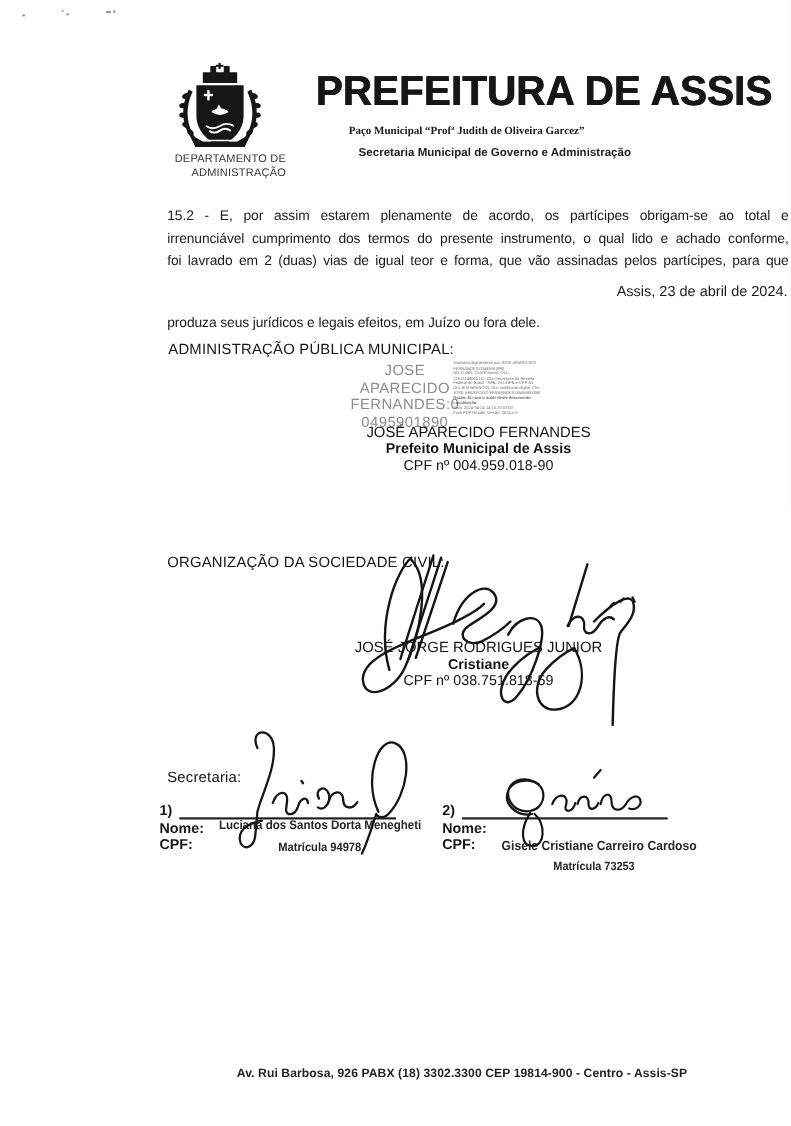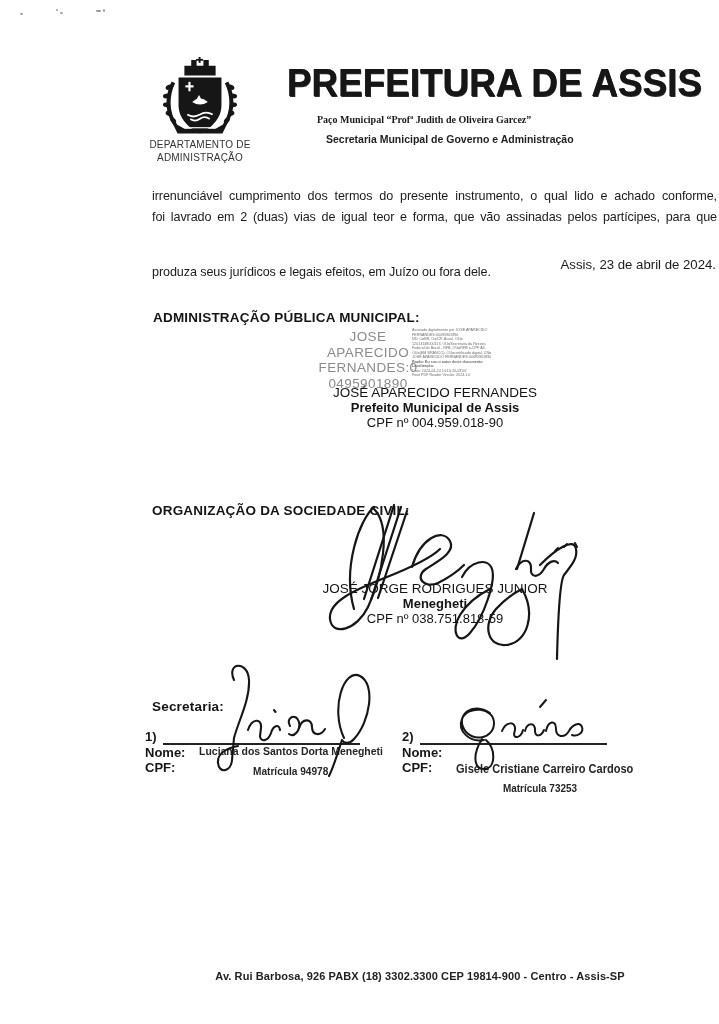--- a/index.html
+++ b/index.html
@@ -10,29 +10,29 @@
   }
   .abs{position:absolute;}
   
   .title{
     font-size:38px;font-weight:900;color:#161616;white-space:nowrap;
     letter-spacing:0px;transform:scaleX(0.97);transform-origin:left top;
     text-shadow:0.5px 0.5px 0 #2a2a2a, -0.3px 0 0 #444;
   }
   .sub1{font-size:10px;font-weight:bold;color:#1a1a1a;white-space:nowrap;font-family:Liberation Serif, serif;}
   .sub2{font-size:10.5px;font-weight:bold;color:#1f1f1f;white-space:nowrap;}
-  .dept{font-size:10px;line-height:12.5px;color:#333;text-align:center;letter-spacing:0.2px;}
+  .dept{font-size:10px;line-height:12.5px;color:#333;text-align:right;letter-spacing:0.2px;}
   
   .bodyline{
     width:565px;font-size:12.6px;letter-spacing:-0.1px;color:#1b1b1b;
     white-space:nowrap;text-align:justify;text-align-last:justify;line-height:20.5px;
   }
   .bodyline.last{text-align-last:left;margin-top:35px;}
   .dateline{width:564px;text-align:right;font-size:13.2px;color:#1b1b1b;}
-  .heading{font-size:13.5px;font-weight:bold;letter-spacing:0.2px;color:#151515;white-space:nowrap;}
+  .heading{font-size:13.5px;font-weight:normal;letter-spacing:0.2px;color:#151515;white-space:nowrap;}
   
   .digsig{width:130px;text-align:center;font-size:13.5px;line-height:15.7px;
     color:#8b8b8b;letter-spacing:0.4px;white-space:nowrap;}
   .certblock{width:176px;font-size:3.7px;line-height:4.55px;color:#6e6e6e;letter-spacing:0;}
   .certblock div{white-space:nowrap;overflow:hidden;}
   .sigblock{width:330px;text-align:center;color:#141414;}
   .sigblock .nm{font-size:13.5px;font-weight:normal;line-height:15px;}
   .sigblock .rl{font-size:13px;font-weight:bold;line-height:15px;}
   .sigblock .cp{font-size:13px;font-weight:normal;line-height:15px;}
   
@@ -100,20 +100,21 @@
   <div class="abs dept" style="left:140px;top:139px;width:120px;">
     <div>DEPARTAMENTO DE</div>
     <div>ADMINISTRAÇÃO</div>
   </div>
 
   <div class="abs title" style="left:287px;top:62px;">PREFEITURA DE ASSIS</div>
   <div class="abs sub1" style="left:317px;top:114px;">Paço Municipal “Profª Judith de Oliveira Garcez”</div>
   <div class="abs sub2" style="left:326px;top:133px;">Secretaria Municipal de Governo e Administração</div>
 
   <div class="abs" style="left:152px;top:186px;">
+    <div class="bodyline">15.2 - E, por assim estarem plenamente de acordo, os partícipes obrigam-se ao total e</div>
     <div class="bodyline">irrenunciável cumprimento dos termos do presente instrumento, o qual lido e achado conforme,</div>
     <div class="bodyline">foi lavrado em 2 (duas) vias de igual teor e forma, que vão assinadas pelos partícipes, para que</div>
     <div class="bodyline last">produza seus jurídicos e legais efeitos, em Juízo ou fora dele.</div>
   </div>
 
   <div class="abs dateline" style="left:152px;top:257px;">Assis, 23 de abril de 2024.</div>
 
   <div class="abs heading" style="left:153px;top:310px;">ADMINISTRAÇÃO PÚBLICA MUNICIPAL:</div>
 
   <div class="abs digsig" style="left:303px;top:329px;">
@@ -161,21 +162,21 @@
     </g>
     <g stroke-width="2">
       <path d="M243,54 l3,-3"></path>
       <path d="M252,50 l3,-3"></path>
       <path d="M263,46 l2,4"></path>
     </g>
   </svg>
 
   <div class="abs sigblock" style="left:270px;top:581px;">
     <div class="nm">JOSÉ JORGE RODRIGUES JUNIOR</div>
-    <div class="rl">Menegheti</div>
+    <div class="rl">Cristiane</div>
     <div class="cp">CPF nº 038.751.818-59</div>
   </div>
 
   <div class="abs heading" style="left:152px;top:699px;">Secretaria:</div>
 
   <div class="abs wlabel" style="left:145px;top:729px;">1)</div>
   <div class="abs wline" style="left:163px;top:743px;width:197px;"></div>
   <div class="abs wlabel" style="left:145px;top:745px;">Nome:</div>
   <div class="abs wlabel" style="left:145px;top:760px;">CPF:</div>
   <div class="abs stamp" style="left:199px;top:745px;font-size:11.4px;">Luciana dos Santos Dorta Menegheti</div>

